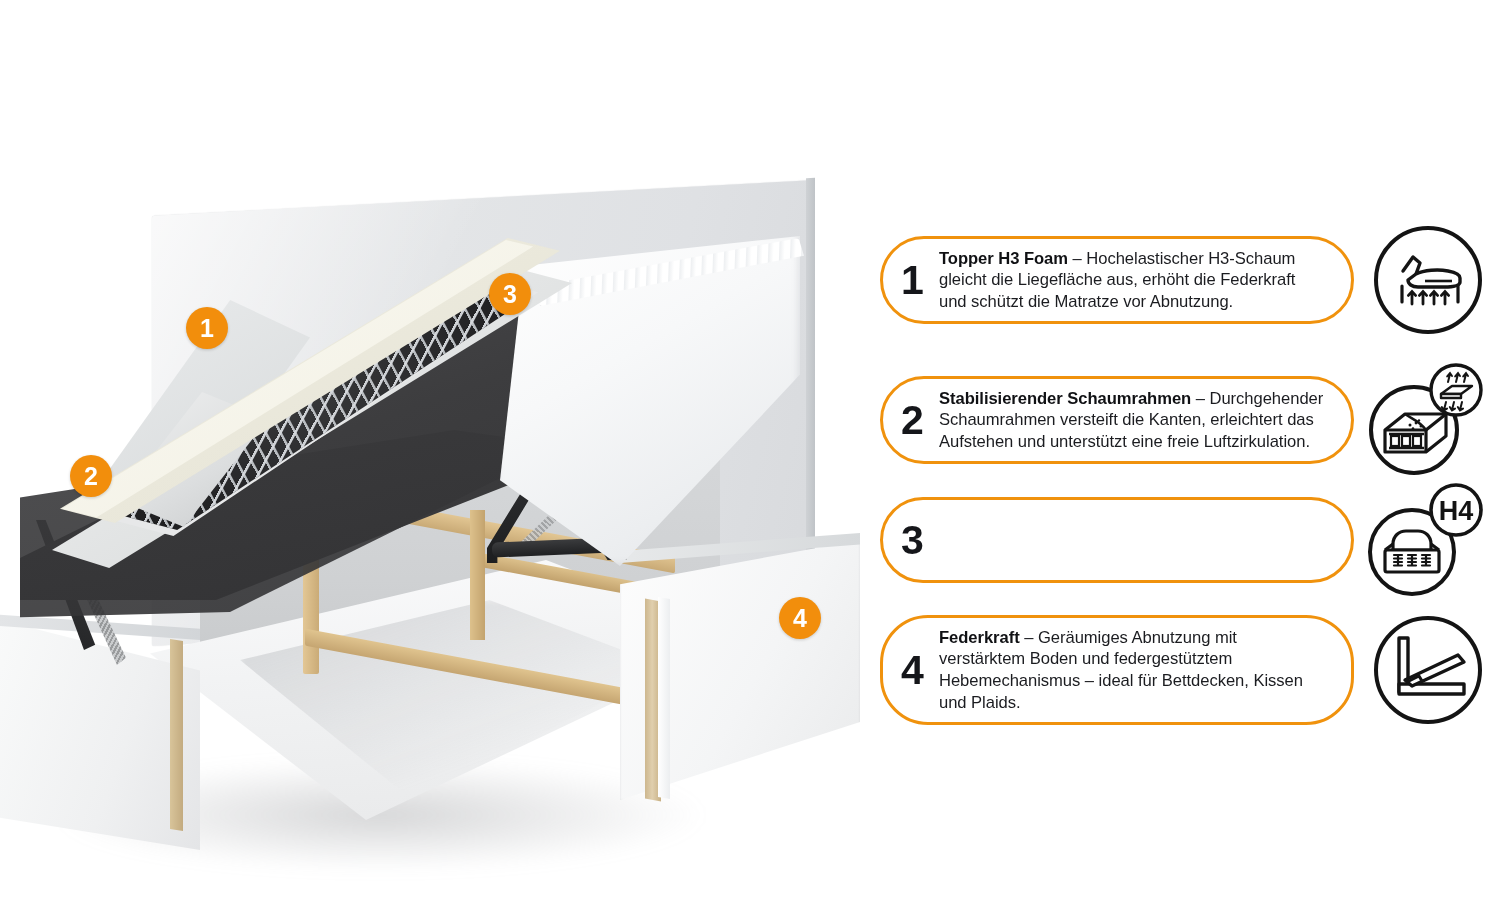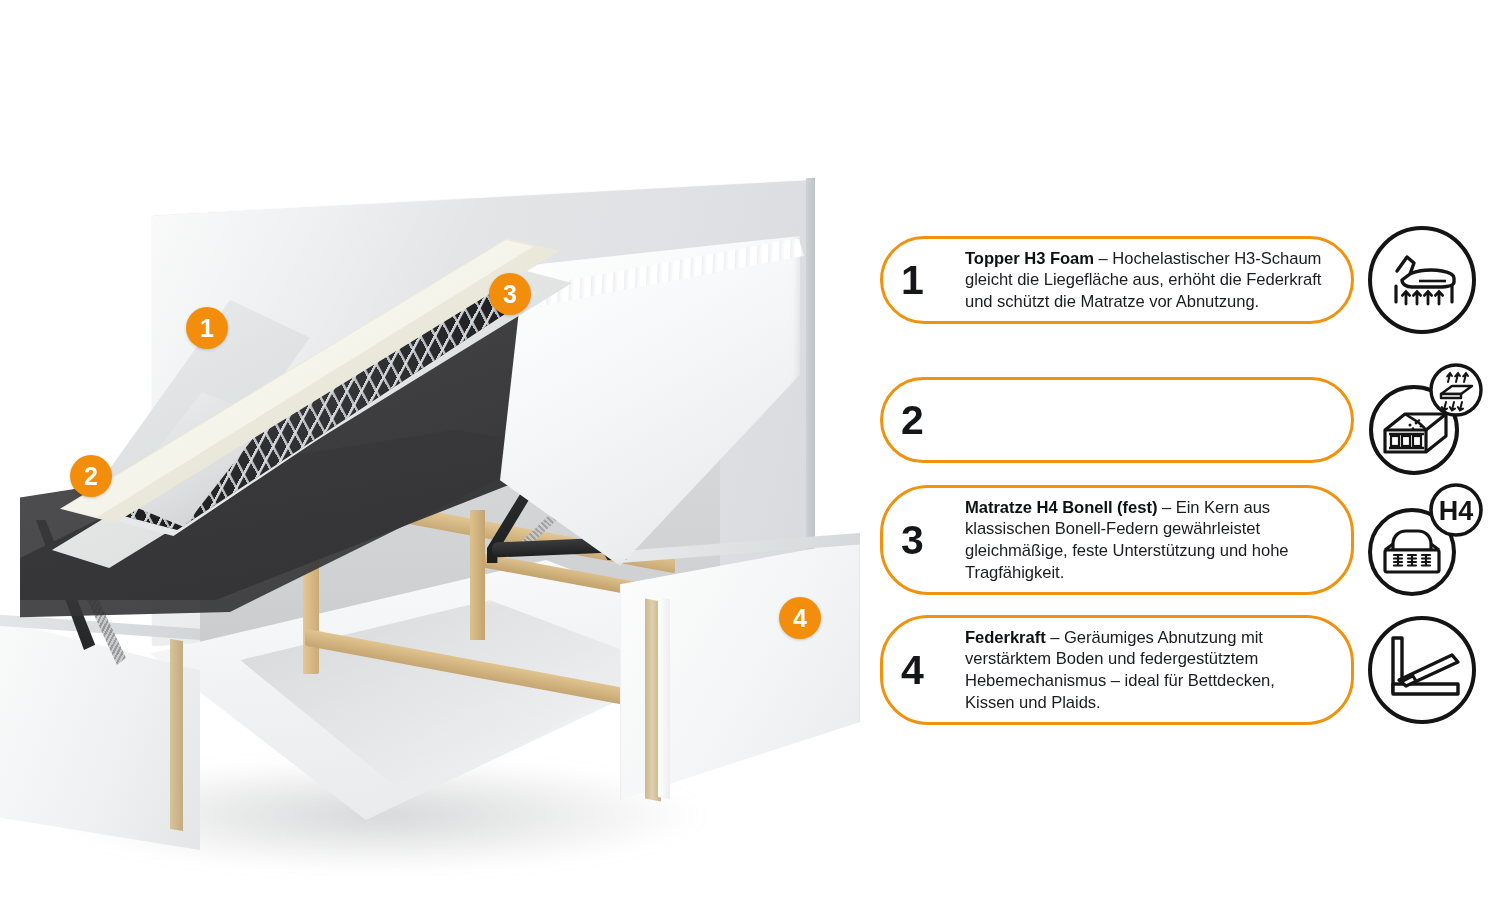--- a/index.html
+++ b/index.html
@@ -326,33 +326,32 @@
     line-height: 1;
     text-align: left;
     padding-right: 4px;
   }
   .callout-text {
     flex: 1 1 auto;
     font-size: 16.6px;
     line-height: 1.30;
     color: #1b1c20;
     letter-spacing: -0.05px;
-    margin-left: 26px;
   }
   .callout-text b { font-weight: bold; color: #101114; }
 
   .icon-slot {
     flex: 0 0 auto;
     width: 124px;
     height: 124px;
     margin-left: 6px;
     position: relative;
     display: flex;
     align-items: center;
-    justify-content: center;
+    justify-content: flex-end;
   }
   .icon-slot svg { display: block; overflow: visible; }
 </style>
 </head>
 <body>
 
 <div id="page">
 
   <div id="product-figure">
     <div id="product-stage">
@@ -431,20 +430,21 @@
             <path d="M62 80 L62 68 M58.4 71.4 L62 67.6 L65.6 71.4"></path>
             <path d="M73 80 L73 68 M69.4 71.4 L73 67.6 L76.6 71.4"></path>
           </g>
         </svg>
       </div>
     </div>
 
     <div class="feature-row" id="row-2">
       <div class="callout">
         <div class="callout-num">2</div>
+        <div class="callout-text"><b>Stabilisierender Schaumrahmen</b><span> – </span><span>Durchgehender Schaumrahmen versteift die Kanten, erleichtert das Aufstehen und unterstützt eine freie Luftzirkulation.</span></div>
       </div>
       <div class="icon-slot">
         <svg width="124" height="124" viewBox="0 0 124 124">
 
           <circle cx="54" cy="72" r="43" fill="#fff" stroke="#141414" stroke-width="4"></circle>
 
           <path d="M25 72 L45 56 L86 56 L86 78 L66 94 L25 94 Z" fill="#fff" stroke="#141414" stroke-width="3.2" stroke-linejoin="round"></path>
           <path d="M25 72 L66 72 L66 94" fill="none" stroke="#141414" stroke-width="3.2"></path>
           <path d="M66 72 L86 56" fill="none" stroke="#141414" stroke-width="3.2"></path>
 
@@ -476,21 +476,20 @@
             <path d="M94 44 L92 52 M89.8 49 L92 52.4 L95 50.6"></path>
             <path d="M102 44 L100 52 M97.8 49 L100 52.4 L103 50.6"></path>
           </g>
         </svg>
       </div>
     </div>
 
     <div class="feature-row" id="row-3">
       <div class="callout">
         <div class="callout-num">3</div>
-        <div class="callout-text"><b> Matratze H4 Bonell (fest)</b><span> – </span><span>Ein Kern aus klassischen Bonell-Federn gewährleistet gleichmäßige, feste Unterstützung und hohe Tragfähigkeit.</span></div>
       </div>
       <div class="icon-slot">
         <svg width="124" height="124" viewBox="0 0 124 124">
           <circle cx="52" cy="74" r="42" fill="#fff" stroke="#141414" stroke-width="4"></circle>
 
           <path d="M33 66 C33 58 39 53 46 53 L58 53 C65 53 71 58 71 66 L71 72 L33 72 Z" fill="#fff" stroke="#141414" stroke-width="3.2" stroke-linejoin="round"></path>
           <rect x="25" y="72" width="54" height="22" rx="2" fill="#fff" stroke="#141414" stroke-width="3.2"></rect>
           <path d="M25 72 L33 66 M79 72 L71 66" fill="none" stroke="#141414" stroke-width="3.2"></path>
 
           <g stroke="#141414" stroke-width="2.2" fill="none" stroke-linecap="round">

